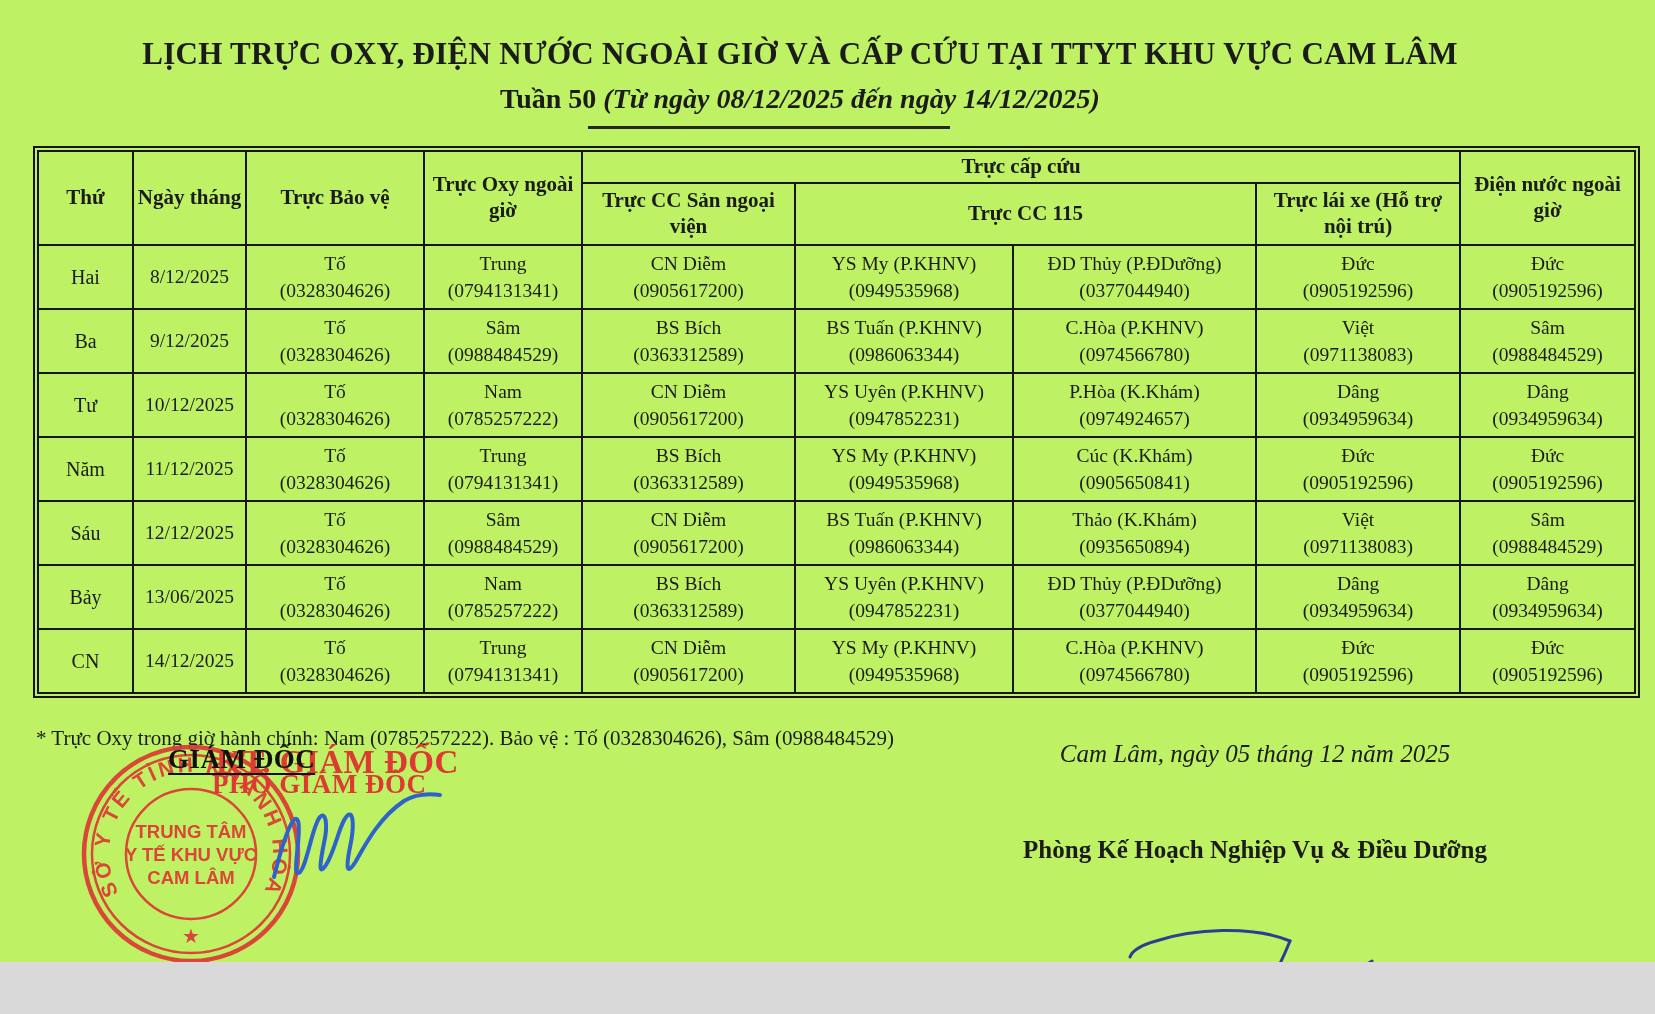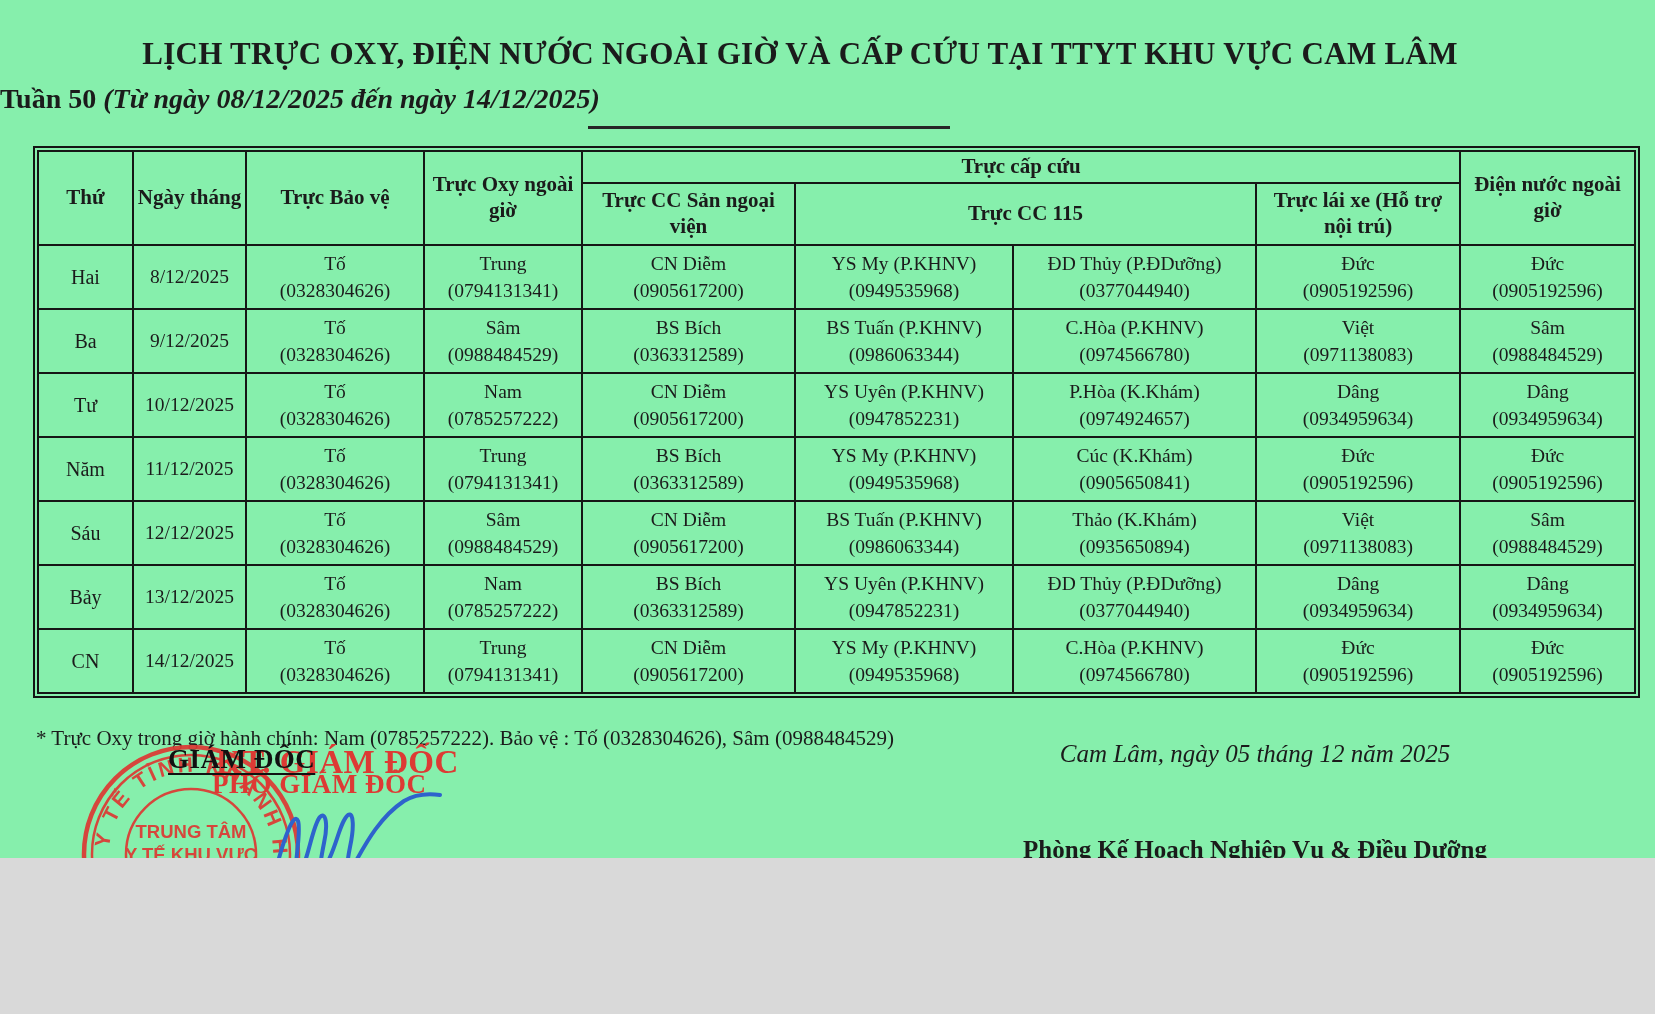--- a/index.html
+++ b/index.html
@@ -1,27 +1,27 @@
 <!DOCTYPE html>
 <html><head>
 <meta charset="utf-8">
 <style>
   html,body { margin:0; padding:0; background:#d9d9d9; }
   .page {
-    position:relative; width:1655px; height:858px; overflow:hidden;
-    background:#86efac;
+    position:relative; width:1655px; height:962px; overflow:hidden;
+    background:#bef264;
     font-family:"Liberation Serif","DejaVu Serif",serif;
     color:#1b1b1b;
   }
   .doc-title {
     position:absolute; top:36px; left:0; width:1600px; text-align:center;
     font-size:31px; font-weight:bold; letter-spacing:.3px;
   }
   .doc-subtitle {
-    position:absolute; top:83px; left:0; width:1600px; 
+    position:absolute; top:83px; left:0; width:1600px; text-align:center;
     font-size:28px; font-weight:bold;
   }
   .doc-subtitle .range { font-style:italic; }
   .sub-underline { position:absolute; top:126px; left:588px; width:362px; height:3px; background:#262626; }
 
   .table-wrap {
     position:absolute; left:33px; top:146px;
     border:2px solid #141414; padding:2px;
   }
   table.schedule { border-collapse:collapse; table-layout:fixed; width:1597px; }
@@ -265,21 +265,21 @@
               <div>Việt</div>
               <div>(0971138083)</div>
             </td>
             <td>
               <div>Sâm</div>
               <div>(0988484529)</div>
             </td>
           </tr>
           <tr>
             <td class="c-day">Bảy</td>
-            <td>13/12/2025</td>
+            <td>13/06/2025</td>
             <td>
               <div>Tố</div>
               <div>(0328304626)</div>
             </td>
             <td>
               <div>Nam</div>
               <div>(0785257222)</div>
             </td>
             <td>
               <div>BS Bích</div>

